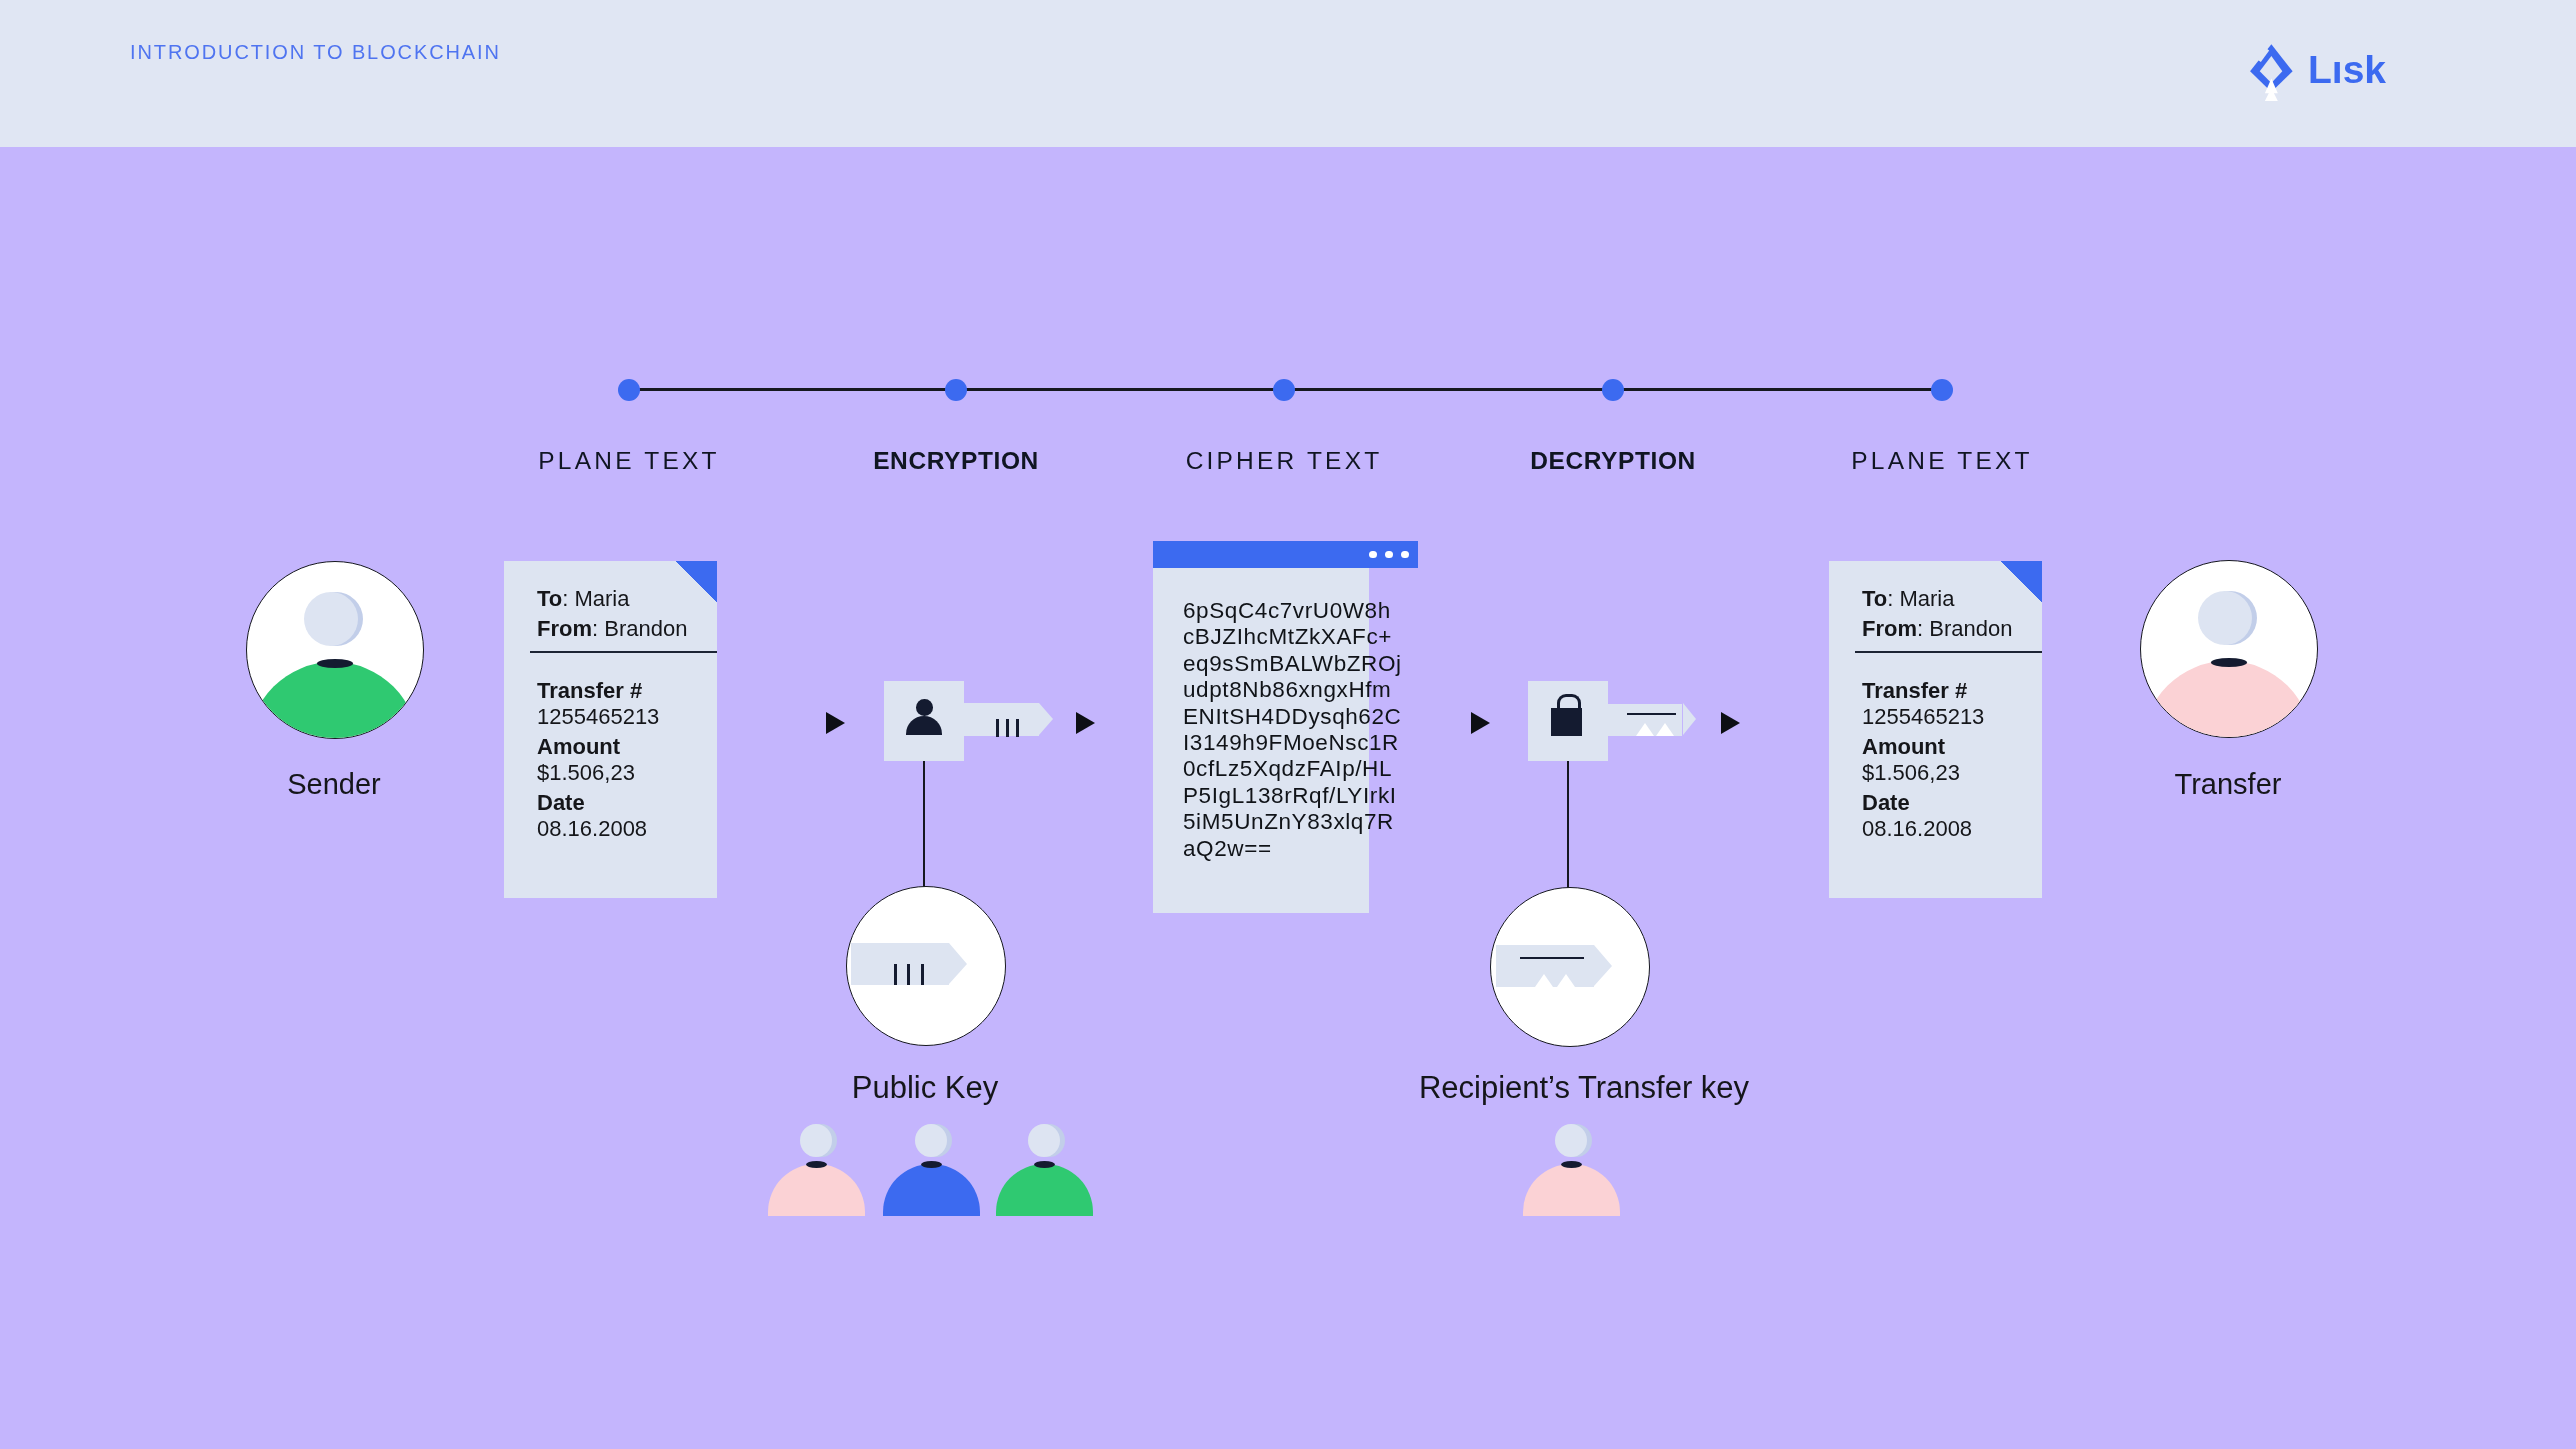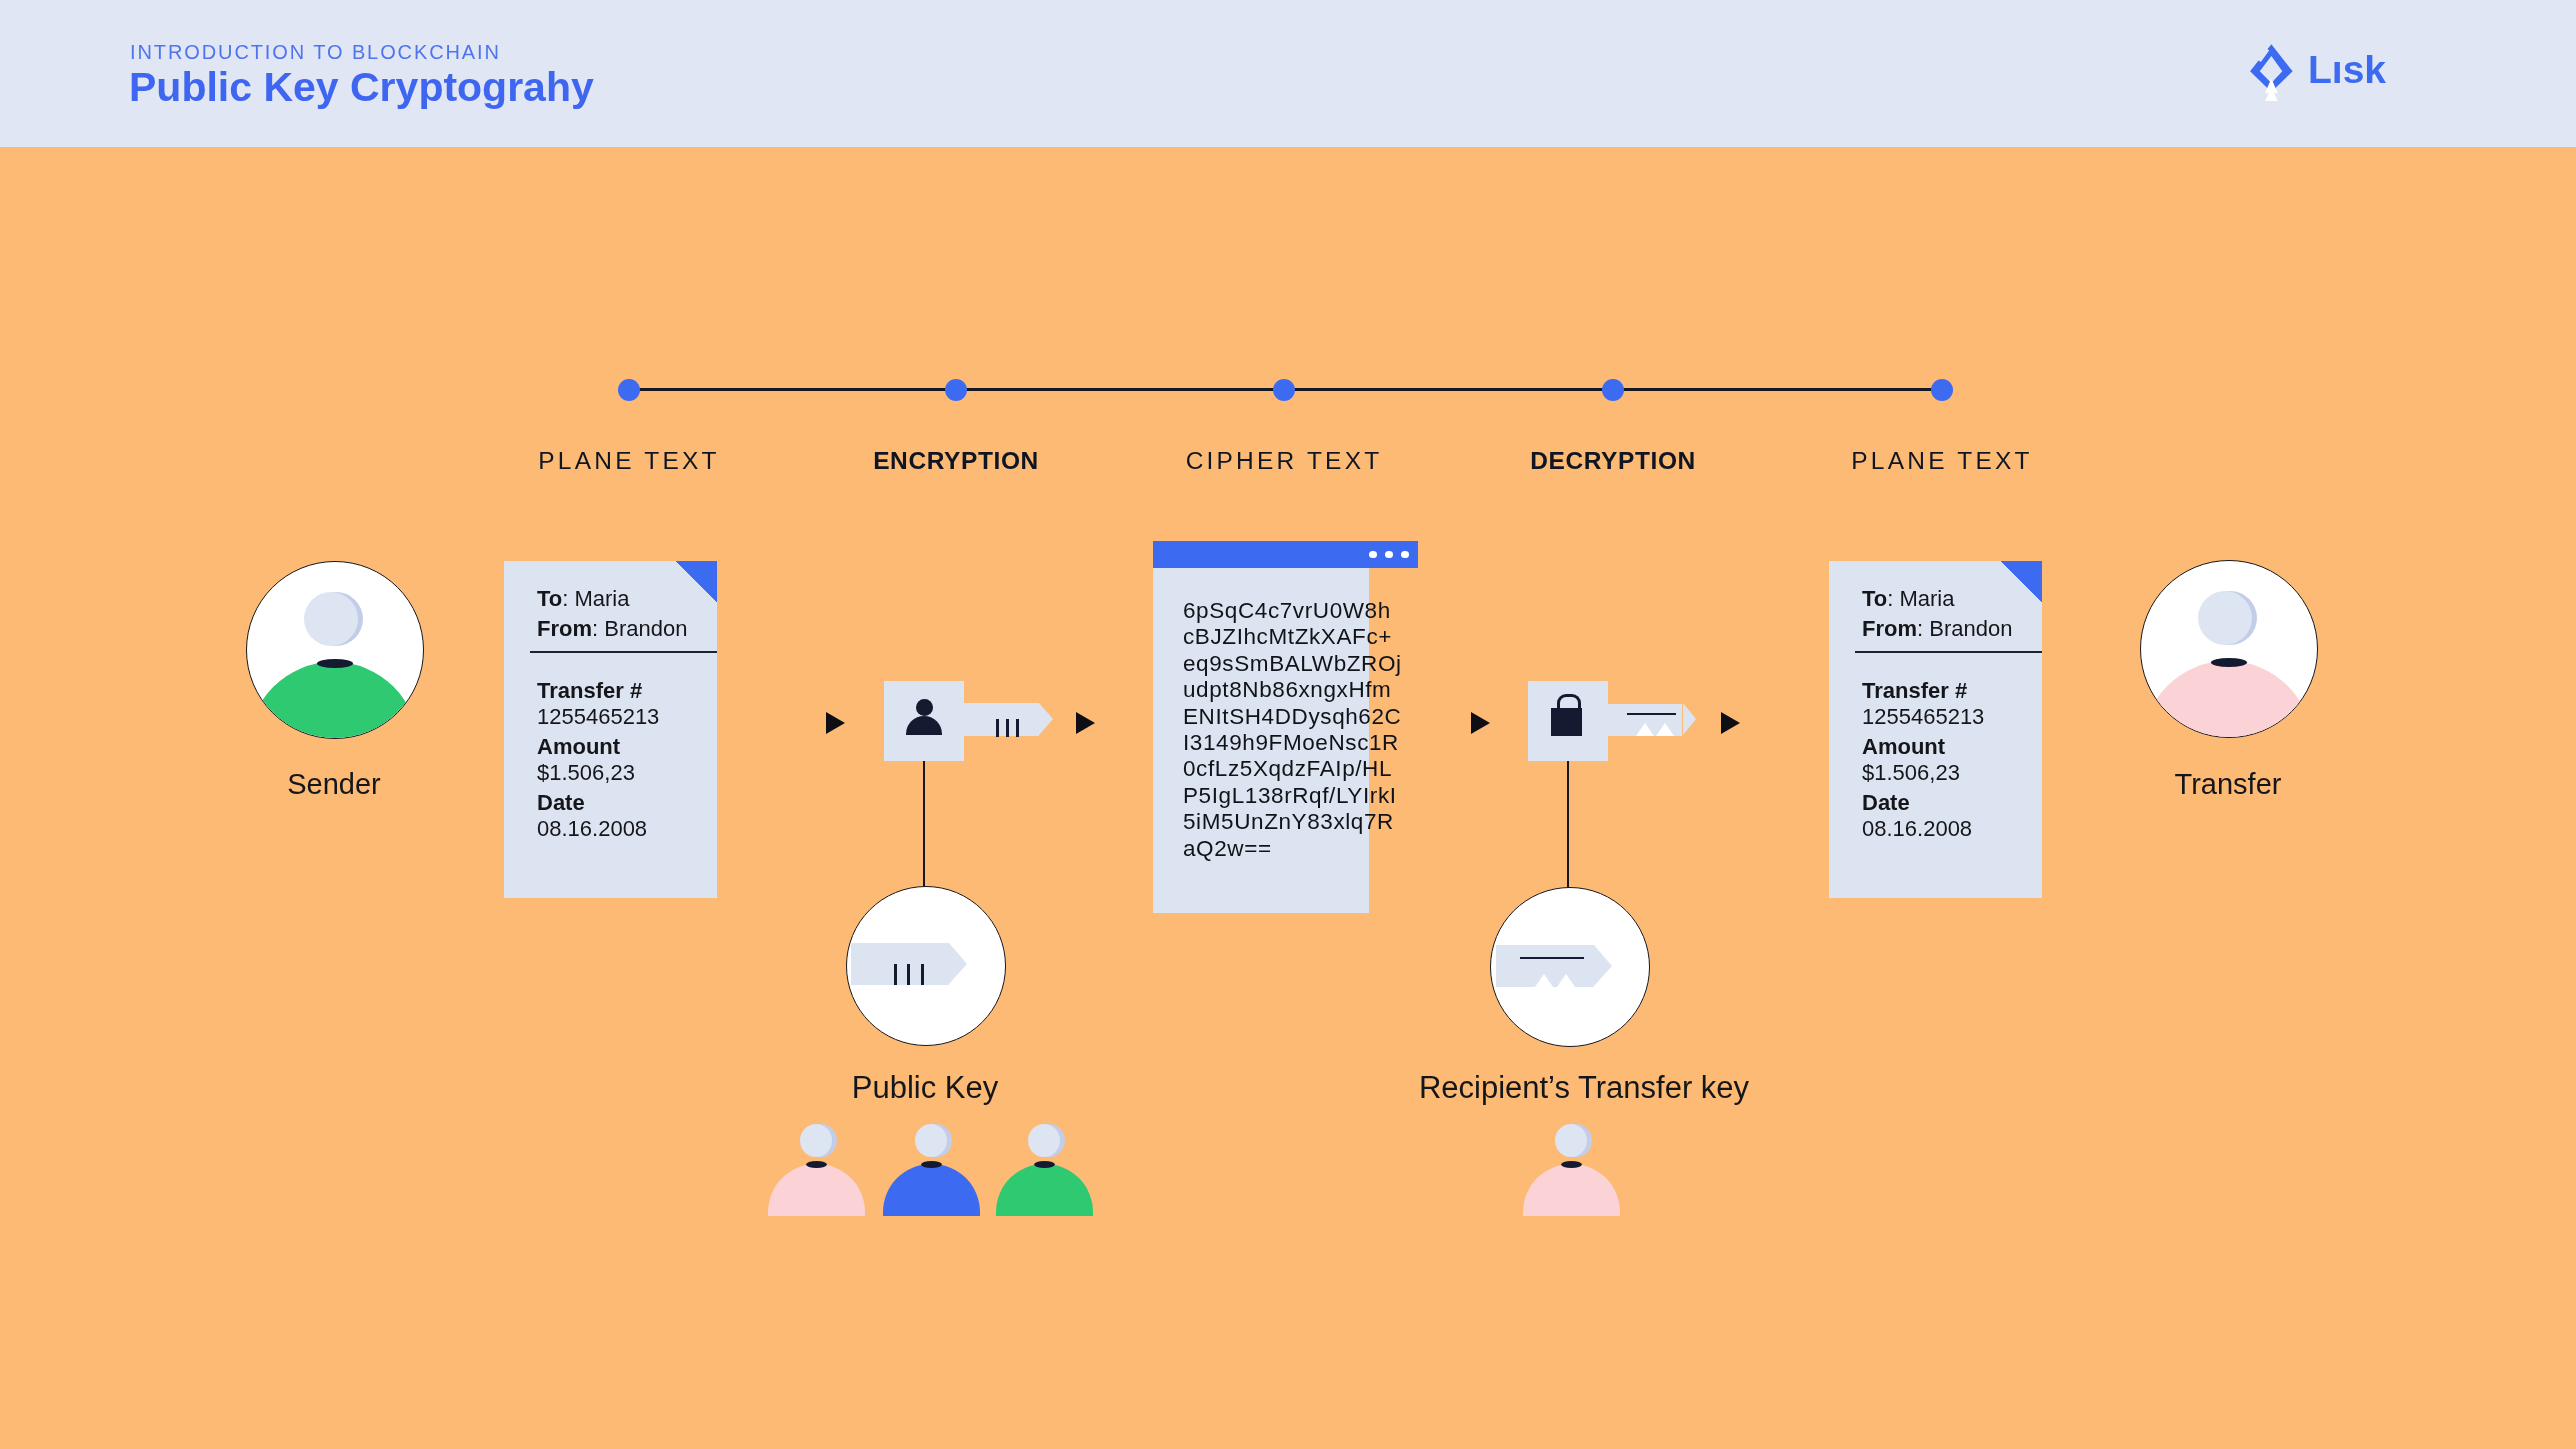--- a/index.html
+++ b/index.html
@@ -9,21 +9,21 @@
     --header-bg:#e0e6f3;
     --green:#2fc971;
     --pink:#fbd2d5;
     --head:#dde4f2;
     --head-shade:#c2cee9;
     --text:#15161a;
     --line:#16181f;
   }
   html,body{margin:0;padding:0;}
   .canvas{
-    position:relative;width:2576px;height:1449px;background:#fdba74;
+    position:relative;width:2576px;height:1449px;background:#c4b5fd;
     font-family:"Liberation Sans",sans-serif;color:var(--text);overflow:hidden;
   }
   
   .header{position:absolute;left:0;top:0;width:2576px;height:147px;background:var(--header-bg);}
   .eyebrow{position:absolute;left:130px;top:41px;font-size:20px;letter-spacing:1.9px;font-weight:500;color:#4f74f0;}
   .title{position:absolute;left:129px;top:64px;font-size:41px;font-weight:700;color:#3f66f0;letter-spacing:0;}
   .brand{position:absolute;left:2250px;top:43px;height:58px;}
   .brand-word{position:absolute;left:2308px;top:48px;font-size:39px;font-weight:700;color:var(--accent);letter-spacing:0;}
   
   .tl-line{position:absolute;left:629px;top:388px;width:1314px;height:2.6px;background:var(--line);}
@@ -76,21 +76,20 @@
   .mini-avatar .neck{position:absolute;left:38px;top:37px;width:20.6px;height:7px;border-radius:50%;background:var(--navy);}
   .mini-avatar .torso{position:absolute;left:0;top:40px;width:97px;height:52px;border-radius:48px 48px 0 0;}
 </style>
 </head>
 <body>
 
 <div class="canvas">
 
   <div class="header">
     <div class="eyebrow">INTRODUCTION TO BLOCKCHAIN</div>
-    <div class="title">Public Key Cryptograhy</div>
     <svg class="brand" width="44" height="58" viewBox="0 0 68 90">
       <polygon points="33,2 66,44 33,76 0,44" fill="#3c6af0"></polygon>
       <polygon points="33,20 50,44 33,62 15,44" fill="#e0e6f3"></polygon>
       <line x1="26" y1="9" x2="13" y2="27" stroke="#e0e6f3" stroke-width="9"></line>
       <polygon points="23,78 43,78 33,55" fill="#ffffff"></polygon>
       <polygon points="23,90 43,90 33,70" fill="#ffffff"></polygon>
     </svg>
     <div class="brand-word">Lısk</div>
   </div>
 

